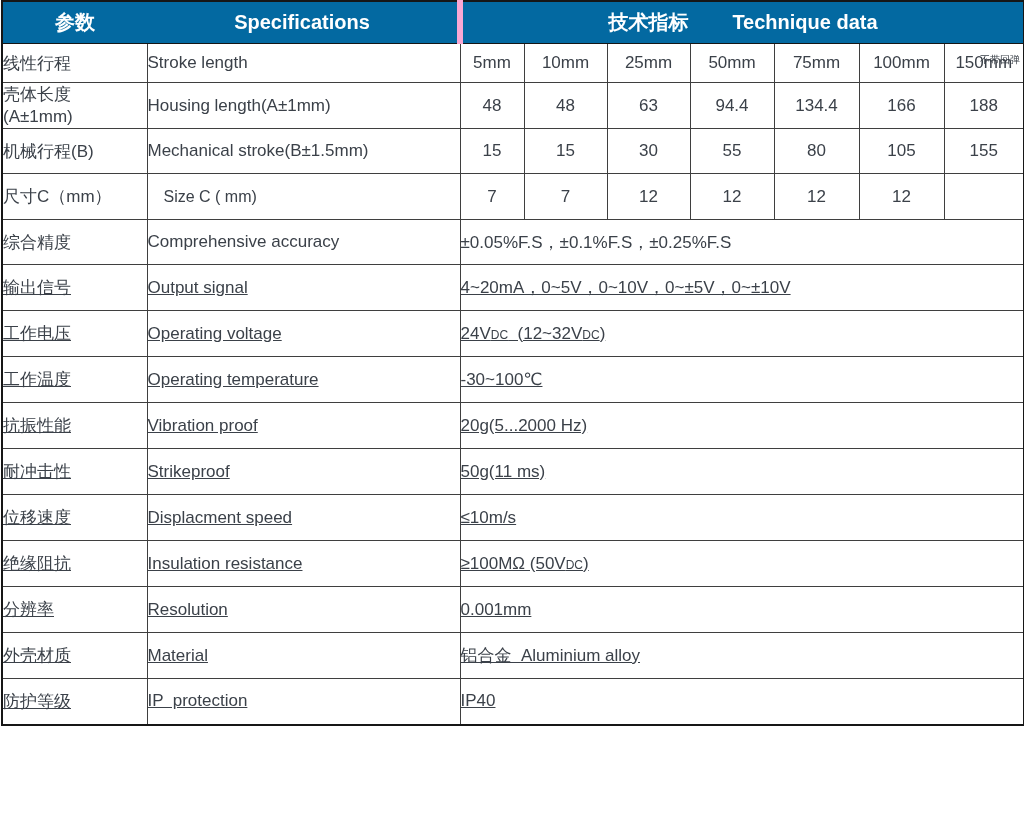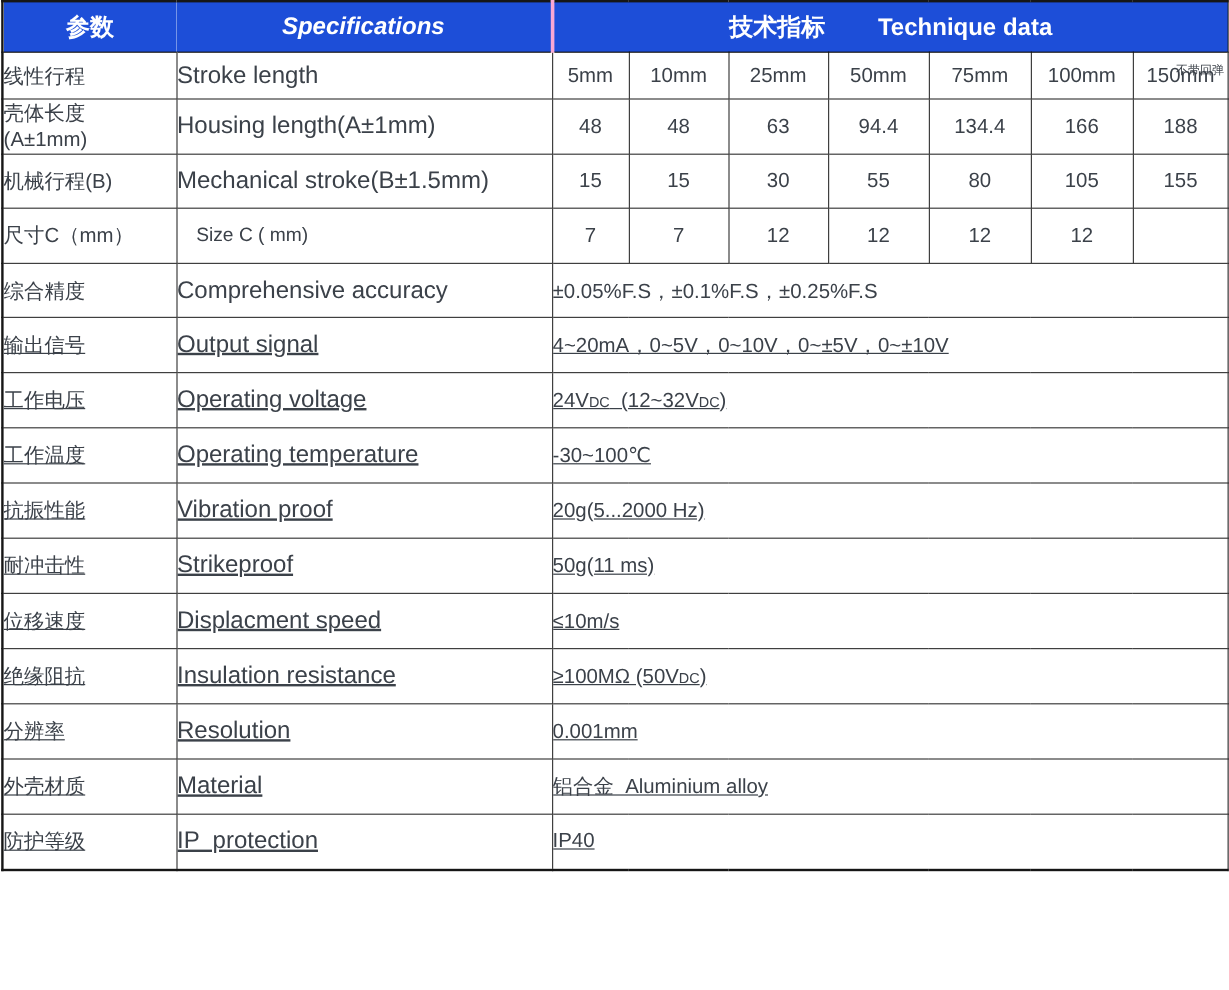--- a/index.html
+++ b/index.html
@@ -16,47 +16,47 @@
   }
   table.spec td, table.spec th{
     border:1px solid #3f3f3f;
     padding:0;
     vertical-align:middle;
     overflow:hidden;
   }
   table.spec{border:2px solid #161616;}
   
   tr.head th{
-    background:#1d4ed8;
+    background:#0369a1;
     color:#ffffff;
     font-weight:bold;
     font-size:20px;
     height:41px;
     border-color:#161616;
   }
   tr.head th.h1{border-right:hidden;}
-  tr.head th.h2{border-right:3px solid #f9a8d4;font-style:italic;}
+  tr.head th.h2{border-right:6px solid #f9a8d4;}
   tr.head th.h3 .gap{display:inline-block;width:44px;}
   
   tr.r-stroke{height:39px;}
   tr.r-housing{height:46px;}
   tr.r-mech{height:45px;}
   tr.r-sizec{height:46px;}
   tr.r-sized{height:45px;}
   tr.r-spec{height:45px;}
   tr.r-tall{height:46px;text-decoration:underline;}
   
   td.c1{
     font-size:17px;
     text-align:left;
     padding-left:28px;
     white-space:pre-wrap;
   }
   td.c2{
-    font-size:20px;
+    font-size:17px;
     text-align:left;
     padding-left:24px;
     white-space:pre-wrap;
   }
   td.c2.small{font-size:16px;padding-left:16px;}
   td.v{
     font-size:17px;
     text-align:center;
   }
   td.vl{

